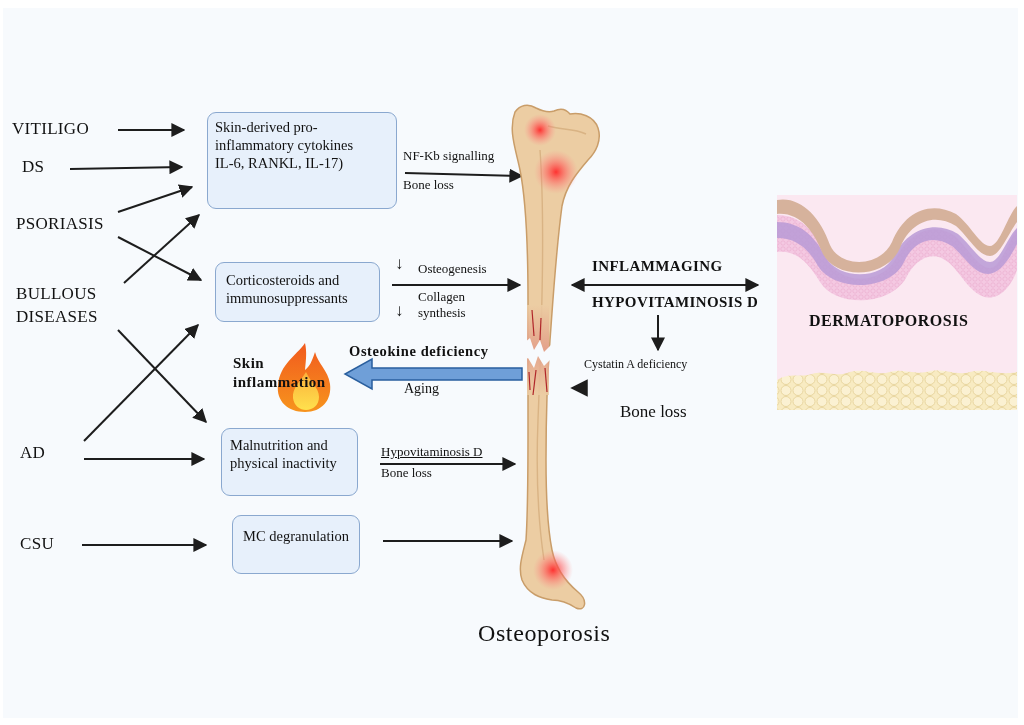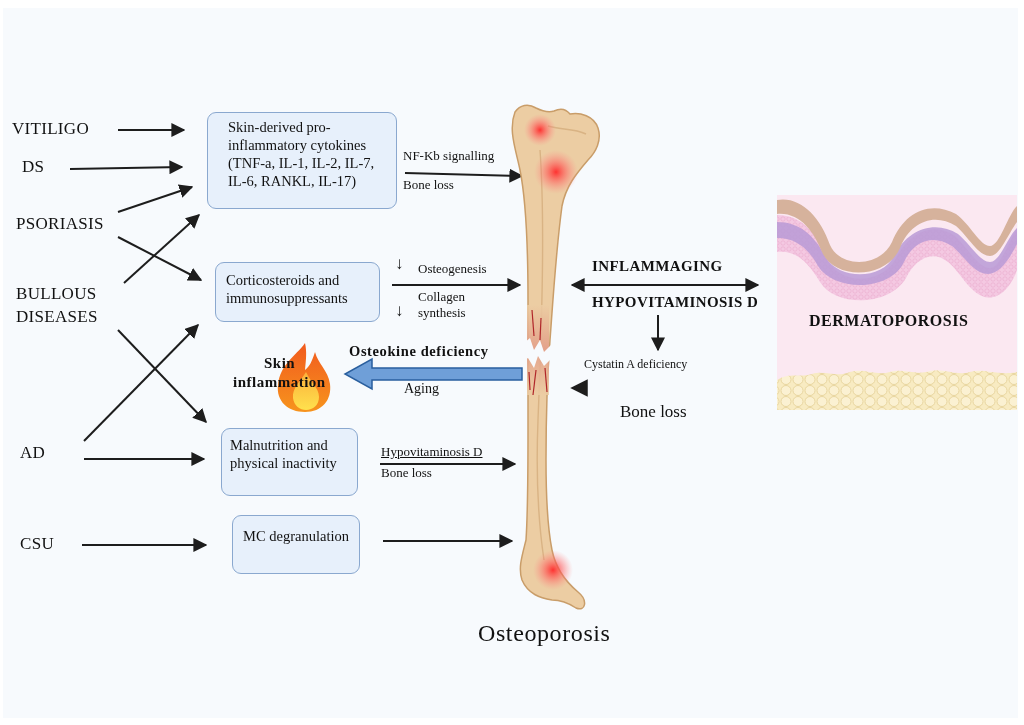--- a/index.html
+++ b/index.html
@@ -120,24 +120,23 @@
 </svg>
 
 <div class="lbl cond" style="left:12px; top:120px;">VITILIGO</div>
 <div class="lbl cond" style="left:22px; top:158px;">DS</div>
 <div class="lbl cond" style="left:16px; top:215px;">PSORIASIS</div>
 <div class="lbl cond" style="left:16px; top:285px;">BULLOUS</div>
 <div class="lbl cond" style="left:16px; top:308px;">DISEASES</div>
 <div class="lbl cond" style="left:20px; top:444px;">AD</div>
 <div class="lbl cond" style="left:20px; top:535px;">CSU</div>
 
-<div class="box" style="left:207px; top:112px; width:190px; height:97px; padding:5px 20px;">
+<div class="box" style="left:207px; top:112px; width:190px; height:97px; padding:5px 7px;">
   <div>Skin-derived pro-</div>
   <div>inflammatory cytokines</div>
-  <div>(TNF-a, IL-1, IL-2, IL-7,</div>
   <div>IL-6, RANKL, IL-17)</div>
 </div>
 <div class="box" style="left:215px; top:262px; width:165px; height:60px; padding:8px 10px;">
   <div>Corticosteroids  and</div>
   <div>immunosuppressants</div>
 </div>
 <div class="box" style="left:221px; top:428px; width:137px; height:68px; padding:7px 8px;">
   <div>Malnutrition and</div>
   <div>physical inactivity</div>
 </div>
@@ -148,21 +147,21 @@
 <div class="lbl small" style="left:403px; top:149px;">NF-Kb signalling</div>
 <div class="lbl small" style="left:403px; top:178px;">Bone loss</div>
 <div class="lbl mid" style="left:395px; top:255px; font-size:17px;">↓</div>
 <div class="lbl small" style="left:418px; top:262px;">Osteogenesis</div>
 <div class="lbl mid" style="left:395px; top:302px; font-size:17px;">↓</div>
 <div class="lbl small" style="left:418px; top:290px;">Collagen</div>
 <div class="lbl small" style="left:418px; top:306px;">synthesis</div>
 <div class="lbl small" style="left:381px; top:445px; text-decoration:underline;">Hypovitaminosis D</div>
 <div class="lbl small" style="left:381px; top:466px;">Bone loss</div>
 
-<div class="lbl bold" style="left:233px; top:355px; font-size:15px; letter-spacing:0.5px;margin-left:31px;">Skin</div>
+<div class="lbl bold" style="left:233px; top:355px; font-size:15px; letter-spacing:0.5px;">Skin</div>
 <div class="lbl bold" style="left:233px; top:374px; font-size:15px; letter-spacing:0.5px;">inflammation</div>
 <div class="lbl bold" style="left:349px; top:344px; font-size:14.5px; letter-spacing:0.6px;">Osteokine deficiency</div>
 <div class="lbl small" style="left:404px; top:381px; font-size:14px;">Aging</div>
 
 <div class="lbl caps bold" style="left:592px; top:258px;text-align:right;">INFLAMMAGING</div>
 <div class="lbl caps bold" style="left:592px; top:294px;">HYPOVITAMINOSIS D</div>
 <div class="lbl mid" style="left:584px; top:358px;">Cystatin A deficiency</div>
 <div class="lbl" style="left:620px; top:403px; font-size:17px;">Bone loss</div>
 <div class="lbl bold" style="left:809px; top:312px; font-size:16px; letter-spacing:0.5px;">DERMATOPOROSIS</div>
 

